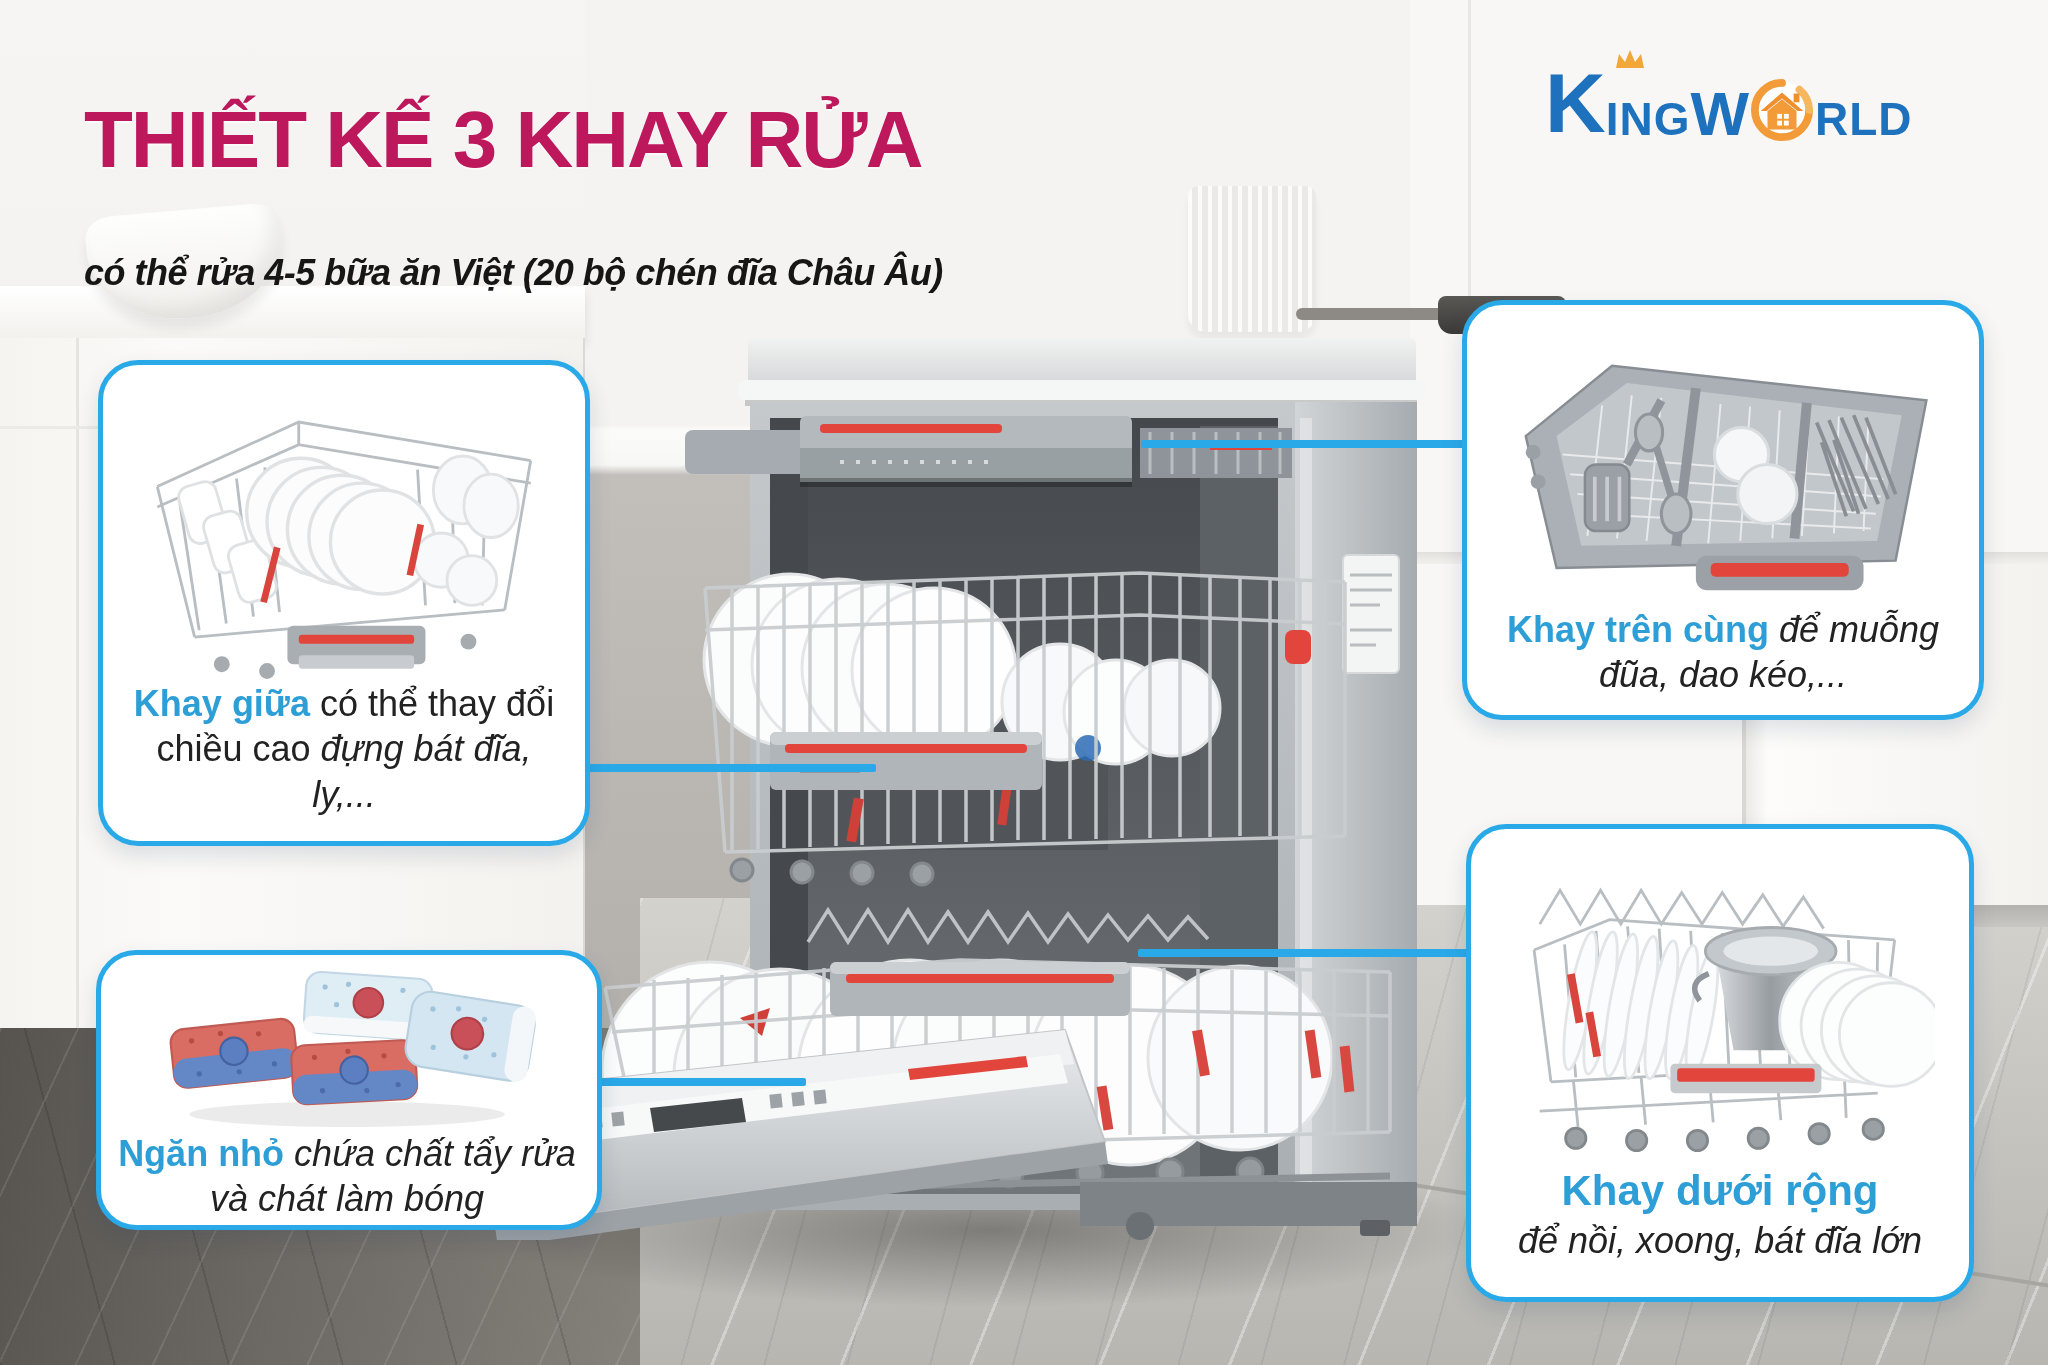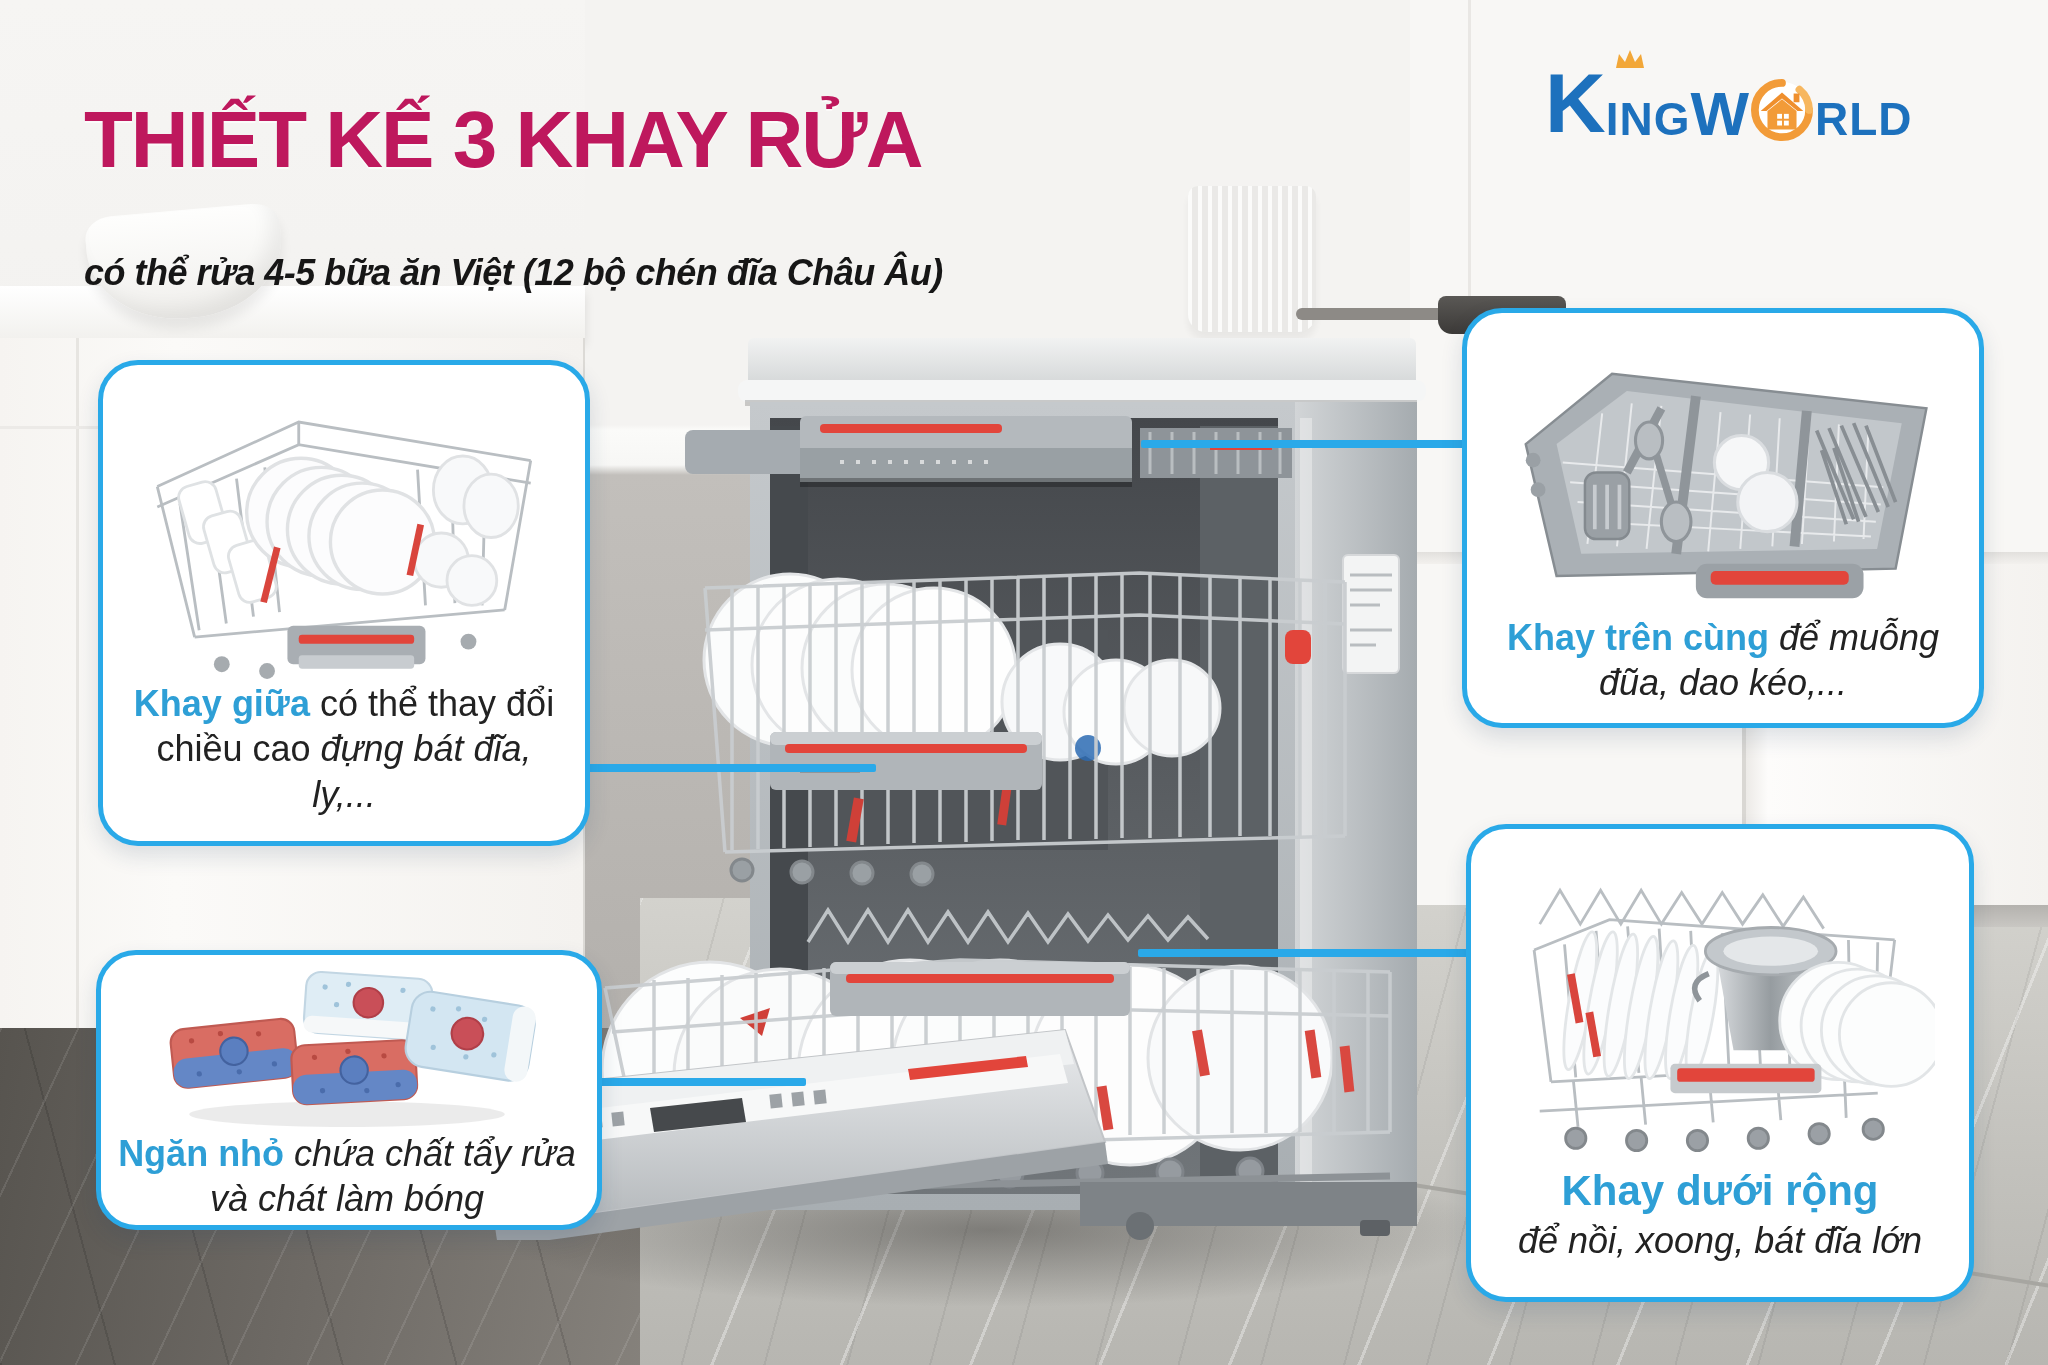--- a/index.html
+++ b/index.html
@@ -71,21 +71,21 @@
   
   .card{position:absolute;background:#ffffff;border:5px solid #29a9e8;border-radius:40px;z-index:5;
     display:flex;flex-direction:column;align-items:center;justify-content:flex-start;
     box-shadow:0 10px 22px rgba(30,60,90,.14);padding:14px 18px;}
   .card .pic{flex:0 0 auto;}
   .card .cap{font-size:36px;line-height:1.26;color:#222;text-align:center;margin-top:2px;}
   .card .hl{color:#2e9fd6;font-weight:800;}
   .card .it{font-style:italic;}
   .card .blockline{display:block;font-size:42px;}
   .card-middle{left:98px;top:360px;width:492px;height:486px;}
-  .card-top{left:1462px;top:300px;width:522px;height:420px;margin-top:8px;}
+  .card-top{left:1462px;top:300px;width:522px;height:420px;}
   .card-dispenser{left:96px;top:950px;width:506px;height:280px;padding-left:14px;}
   .card-bottom{left:1466px;top:824px;width:508px;height:478px;}
 
   .dishwasher{position:absolute;left:440px;top:330px;width:1000px;height:910px;z-index:2;}
 </style>
 </head>
 <body>
 
 <div class="canvas">
 
@@ -105,21 +105,21 @@
   <div class="right-cabinet"></div>
   <div class="decor-bowl"></div>
   <div class="decor-glass"></div>
   <div class="decor-pan">
     <div class="handle"></div>
     <div class="body"></div>
   </div>
   <div class="machine-shadow"></div>
 
   <div class="title">THIẾT KẾ 3 KHAY RỬA</div>
-  <div class="subtitle">có thể rửa 4-5 bữa ăn Việt (12 bộ chén đĩa Châu Âu)</div>
+  <div class="subtitle">có thể rửa 4-5 bữa ăn Việt (20 bộ chén đĩa Châu Âu)</div>
 
   <div class="logo">
     <span class="lk">K</span>
       <span class="lt">ING</span>
       <span class="lk" style="font-size:62px">W</span>
     <svg class="globe" viewBox="0 0 64 64">
       <circle cx="32" cy="32" r="29" fill="#ffffff"></circle>
       <path d="M32 4 a28 28 0 1 0 28 28" fill="none" stroke="#f29b38" stroke-width="8" stroke-linecap="round"></path>
       <path d="M60 32 a28 28 0 0 0 -10 -21" fill="none" stroke="#f7b75f" stroke-width="8" stroke-linecap="round"></path>
       <polygon points="10,33 32,14 54,33 48,33 32,20 16,33" fill="#ef8f2d"></polygon>

